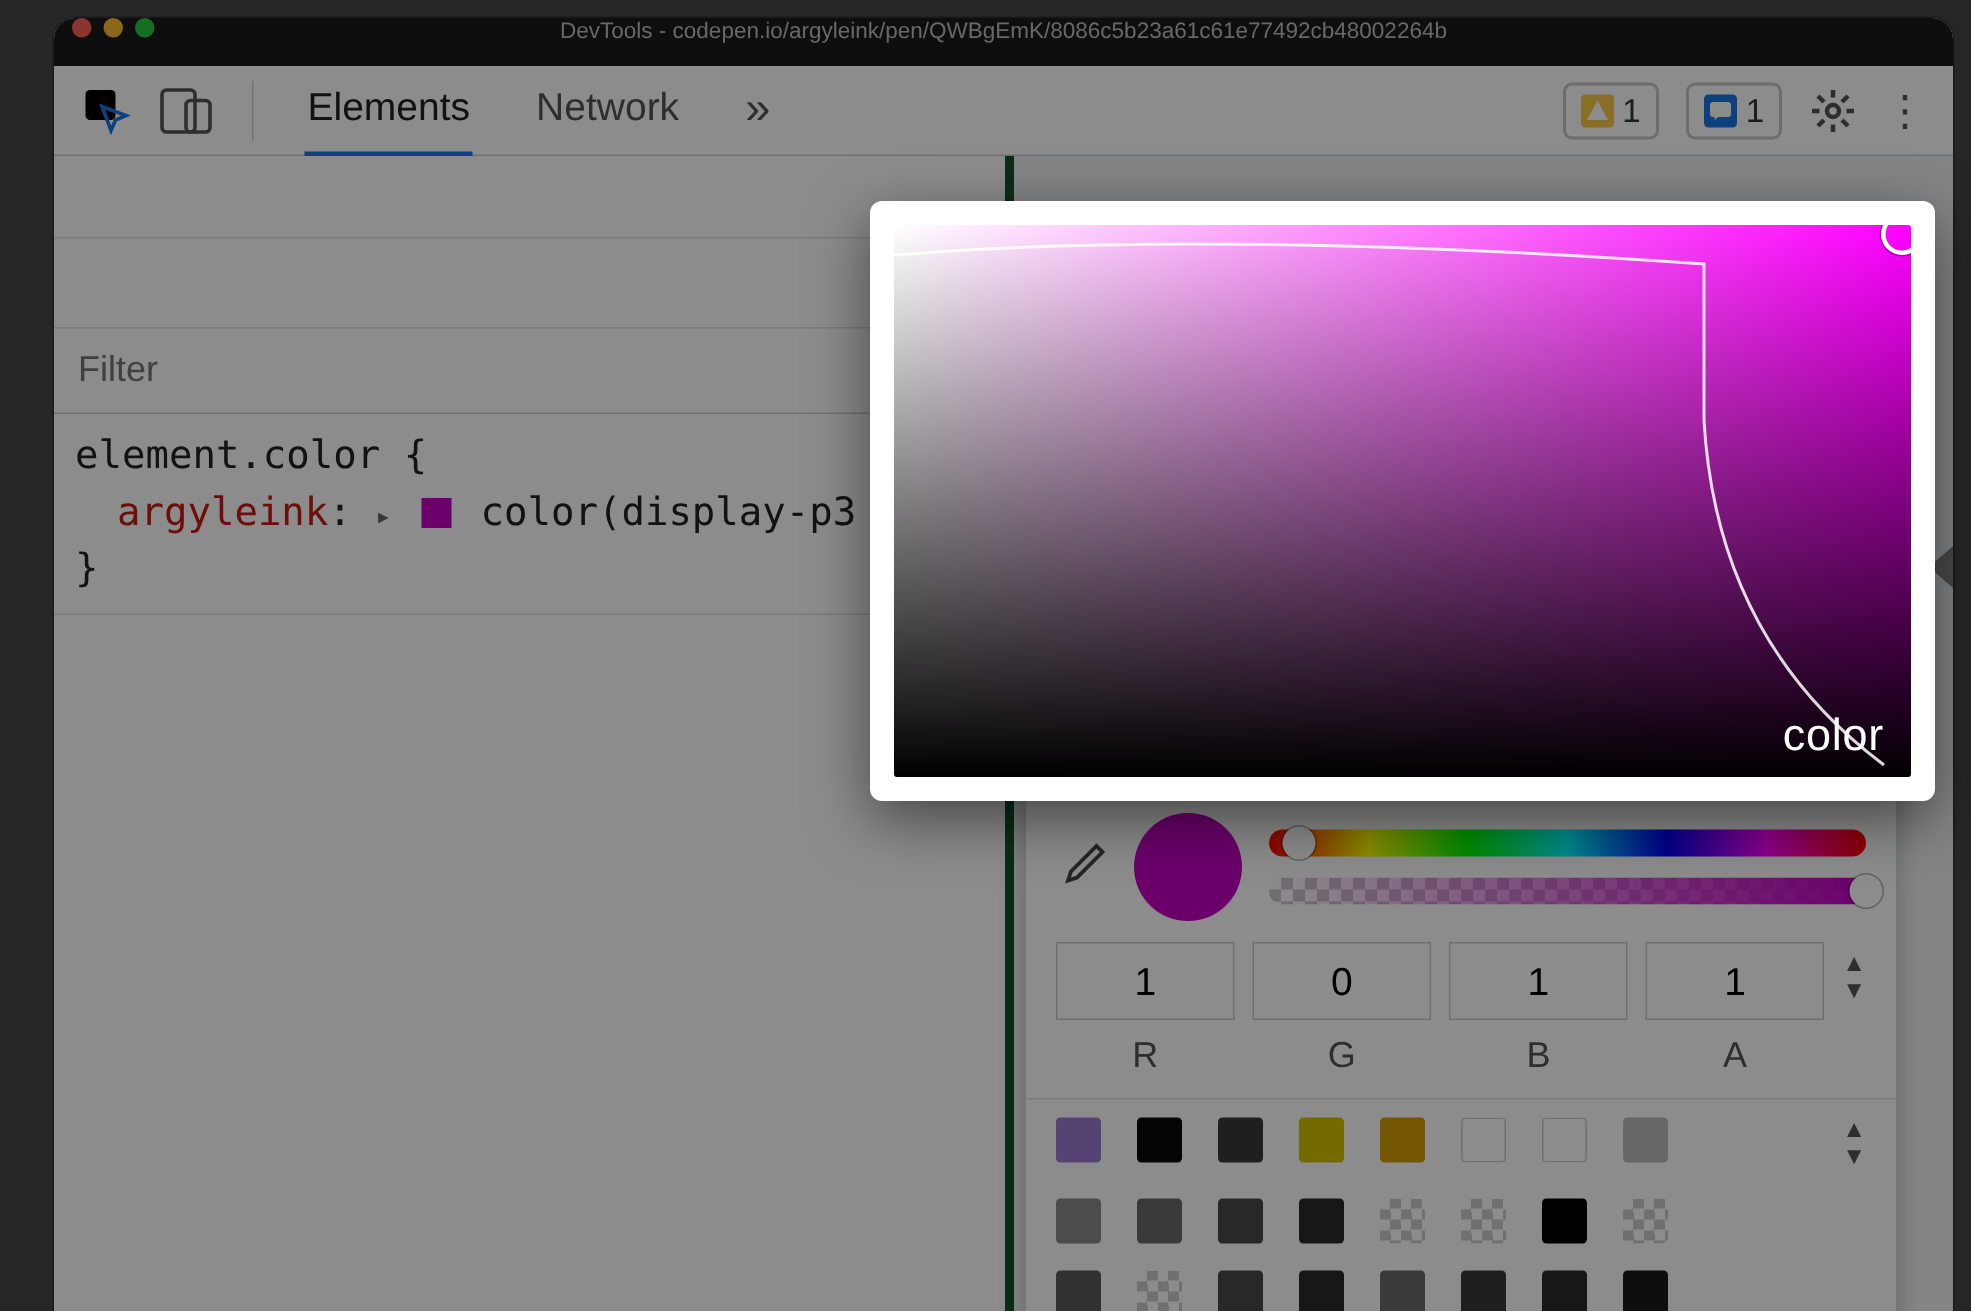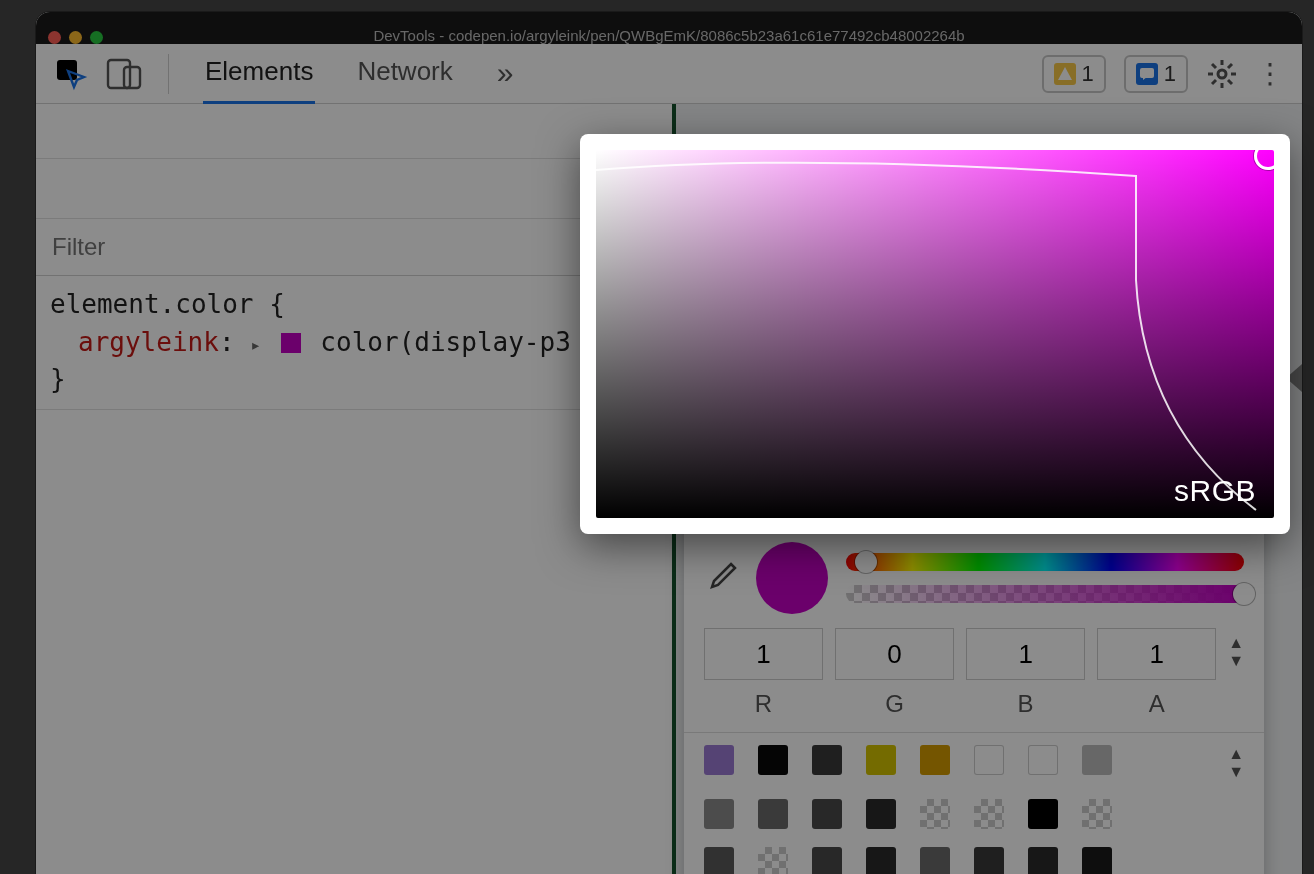--- a/index.html
+++ b/index.html
@@ -1,41 +1,41 @@
 <!DOCTYPE html>
 <html><head>
 <meta charset="utf-8">
 <style>
   * { box-sizing: border-box; margin:0; padding:0; }
   html,body { width:1314px; height:874px; background:#262626; font-family: -apple-system, "Helvetica Neue", Arial, sans-serif; overflow:hidden; }
 
   
   .window { position:absolute; left:36px; top:12px; width:1266px; height:862px; background:#f1f3f4; border-radius:14px 14px 0 0; box-shadow:0 0 0 1px rgba(0,0,0,.3); overflow:hidden;}
-  .titlebar { height:32px; background:#1a1a1a; display:flex; align-items:flex-end; padding:0 12px; position:relative;}
+  .titlebar { height:32px; background:#1a1a1a; display:flex; align-items:flex-start; padding:0 12px; position:relative;}
   .traffic { display:flex; gap:8px;}
   .tl { width:13px; height:13px; border-radius:50%; }
   .tl.red{background:#ff5f57;} .tl.yel{background:#febc2e;} .tl.grn{background:#28c840;}
   .title { position:absolute; left:0; right:0; text-align:center; color:#bdbdbd; font-size:15px; font-weight:500;}
 
   
   .toolbar { height:60px; width:100%; background:#fff; display:flex; align-items:center; padding:0 18px; border-bottom:1px solid #d0d0d0; gap:18px;}
   .iconbtn { display:flex; align-items:center; justify-content:center; }
   .sep { width:1px; height:40px; background:#d0d0d0; margin:0 6px;}
   .tabs { display:flex; gap:40px; margin-left:10px; flex:0 0 auto;}
   .tab { font-size:26px; color:#555; padding:14px 2px; cursor:pointer;}
   .tab.active { color:#222; border-bottom:4px solid #1a73e8; }
   .right-tools { margin-left:auto; display:flex; align-items:center; gap:18px;}
   .badge { border:2px solid #c7c7c7; border-radius:6px; padding:4px 10px; display:flex; align-items:center; gap:6px; font-size:22px; color:#333; background:#fff;}
   .badge .sq{ width:22px; height:22px; border-radius:3px; display:flex; align-items:center; justify-content:center;}
   .warn-sq{background:#f7c948;color:#fff;font-weight:bold;}
   .msg-sq{background:#1a73e8;color:#fff;}
 
   
   .content { position:relative; width:100%; height:calc(100% - 92px); display:flex;}
-  .left { width:640px; background:#fff; display:flex; flex-direction:column; border-right:4px solid #14532d;}
+  .left { width:640px; background:#fff; display:flex; flex-direction:column; border-right:6px solid #14532d;}
   .dom-bar { height:55px; border-bottom:1px solid #e0e0e0;}
   .crumb-bar{height:60px; border-bottom:1px solid #e0e0e0;}
   .filter { padding:14px 16px; border-bottom:1px solid #d0d0d0; }
   .filter input { width:100%; font-size:24px; border:none; outline:none; color:#666;}
   .css { padding:10px 14px; font-family: Menlo, Consolas, monospace; font-size:26px; line-height:1.45; border-bottom:1px solid #e0e0e0;}
   .css .sel{color:#222;}
   .css .prop{color:#c41a16; margin-left:28px;}
   .css .tri{color:#666; font-size:18px;}
   .swatch { display:inline-block; width:20px; height:20px; background:#c400c4; vertical-align:-2px; margin:0 4px;}
   .css .val{color:#222;}
@@ -250,15 +250,15 @@
 
   <div class="dim"></div>
 </div>
 
 <div class="sv-pop">
   <div class="sv-area">
     <svg class="gamut" viewBox="0 0 678 368" preserveAspectRatio="none">
       <path d="M0 20 C170 6 370 14 540 26 L540 130 C545 220 580 300 660 360" fill="none" stroke="rgba(255,255,255,.85)" stroke-width="2"></path>
     </svg>
     <div class="sv-ring"></div>
-    <div class="srgb-label">sRGB</div>
+    <div class="srgb-label">color</div>
   </div>
 </div>
 
 </body></html>

